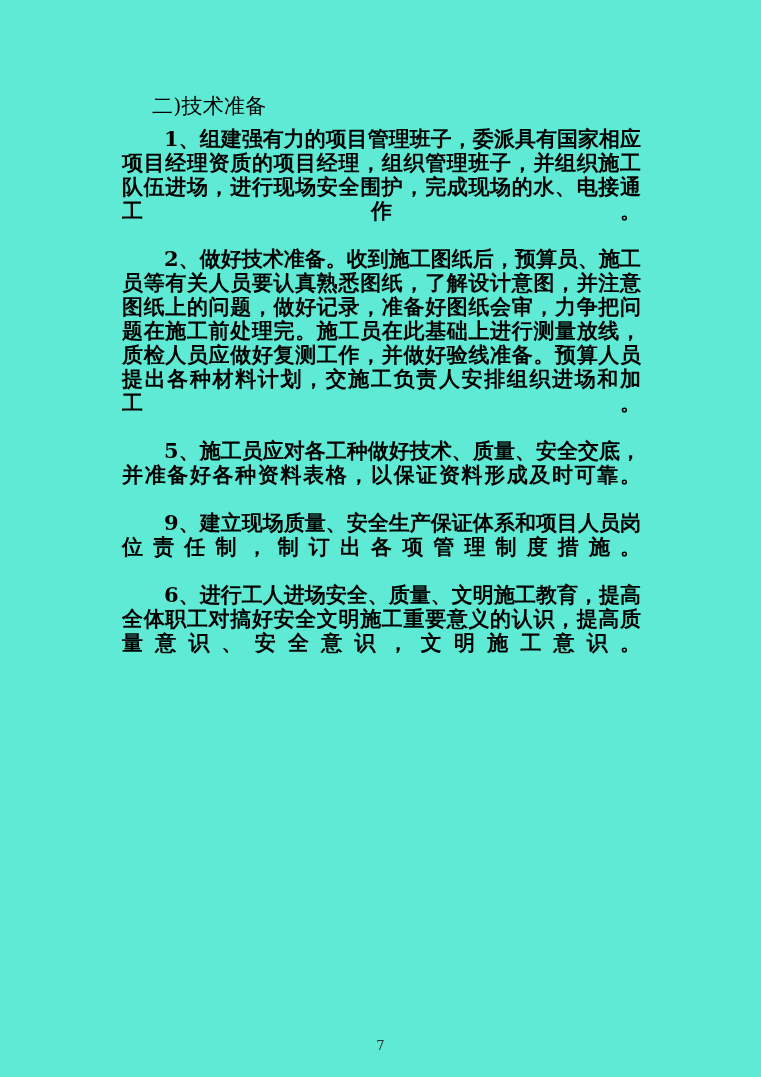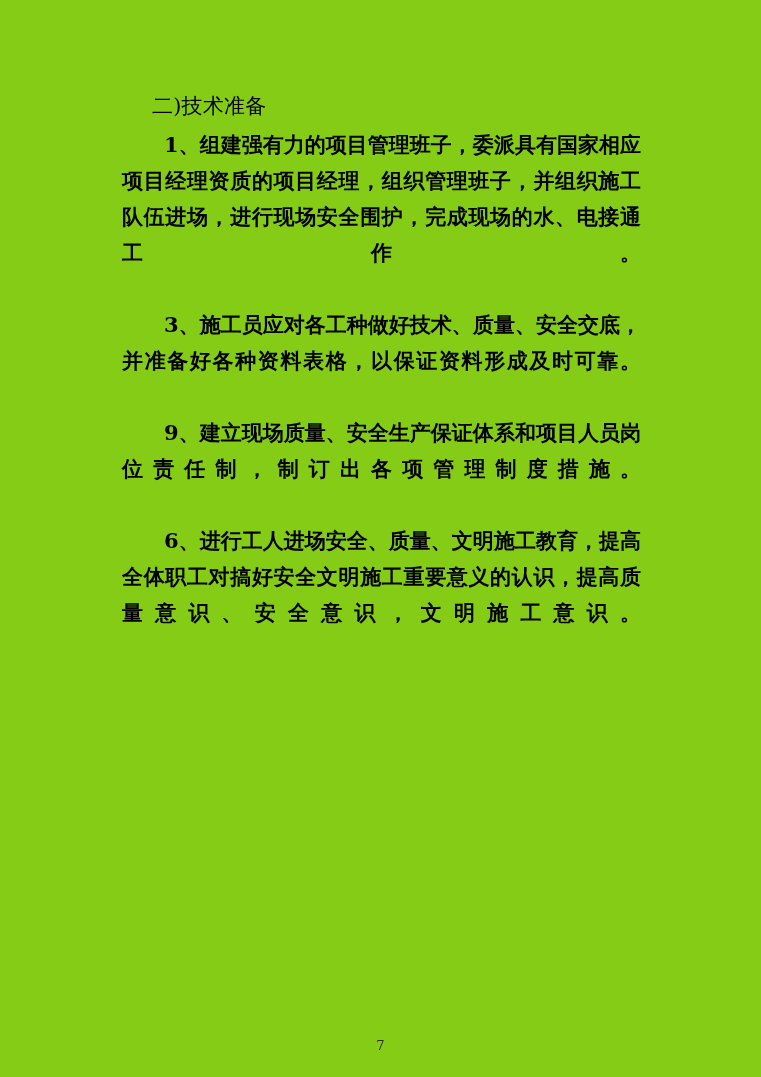--- a/index.html
+++ b/index.html
@@ -11,21 +11,21 @@
   body {
     font-family: "DejaVu Serif", "Liberation Serif", serif;
     color: #000000;
     -webkit-font-smoothing: antialiased;
   }
 
   .page {
     position: relative;
     width: 761px;
     height: 1077px;
-    background: #84cc16;
+    background: #5eead4;
     overflow: hidden;
     box-sizing: border-box;
     padding-left: 36px;
   }
 
   .page-body {
     position: absolute;
     left: 122px;
     top: 86px;
     width: 519px;
@@ -38,21 +38,21 @@
     font-weight: 400;
     text-indent: 30px;
     letter-spacing: 0.2px;
     margin: 0 0 0 0;
     white-space: nowrap;
   }
 
   
   .para {
     font-size: 21px;
-    line-height: 36px;
+    line-height: 24px;
     font-weight: 700;
     text-align: justify;
     text-justify: inter-ideograph;
     text-indent: 42px;
     margin: 0;
     letter-spacing: 0px;
     word-break: break-all;
   }
 
   
@@ -79,22 +79,23 @@
 <body>
 
 <div class="page">
 
   <div class="page-body">
 
     <h2 class="section-heading">二)技术准备</h2>
 
     <p class="para">1、组建强有力的项目管理班子，委派具有国家相应项目经理资质的项目经理，组织管理班子，并组织施工队伍进场，进行现场安全围护，完成现场的水、电接通工作。</p>
 
+    <p class="para">2、做好技术准备。收到施工图纸后，预算员、施工员等有关人员要认真熟悉图纸，了解设计意图，并注意图纸上的问题，做好记录，准备好图纸会审，力争把问题在施工前处理完。施工员在此基础上进行测量放线，质检人员应做好复测工作，并做好验线准备。预算人员提出各种材料计划，交施工负责人安排组织进场和加工。</p>
 
-    <p class="para">3、施工员应对各工种做好技术、质量、安全交底，并准备好各种资料表格，以保证资料形成及时可靠。</p>
+    <p class="para">5、施工员应对各工种做好技术、质量、安全交底，并准备好各种资料表格，以保证资料形成及时可靠。</p>
 
 
     <p class="para">9、建立现场质量、安全生产保证体系和项目人员岗位责任制，制订出各项管理制度措施。</p>
 
     <p class="para">6、进行工人进场安全、质量、文明施工教育，提高全体职工对搞好安全文明施工重要意义的认识，提高质量意识、安全意识，文明施工意识。</p>
 
   </div>
 
   <div class="footer-pagenum">7</div>
 

